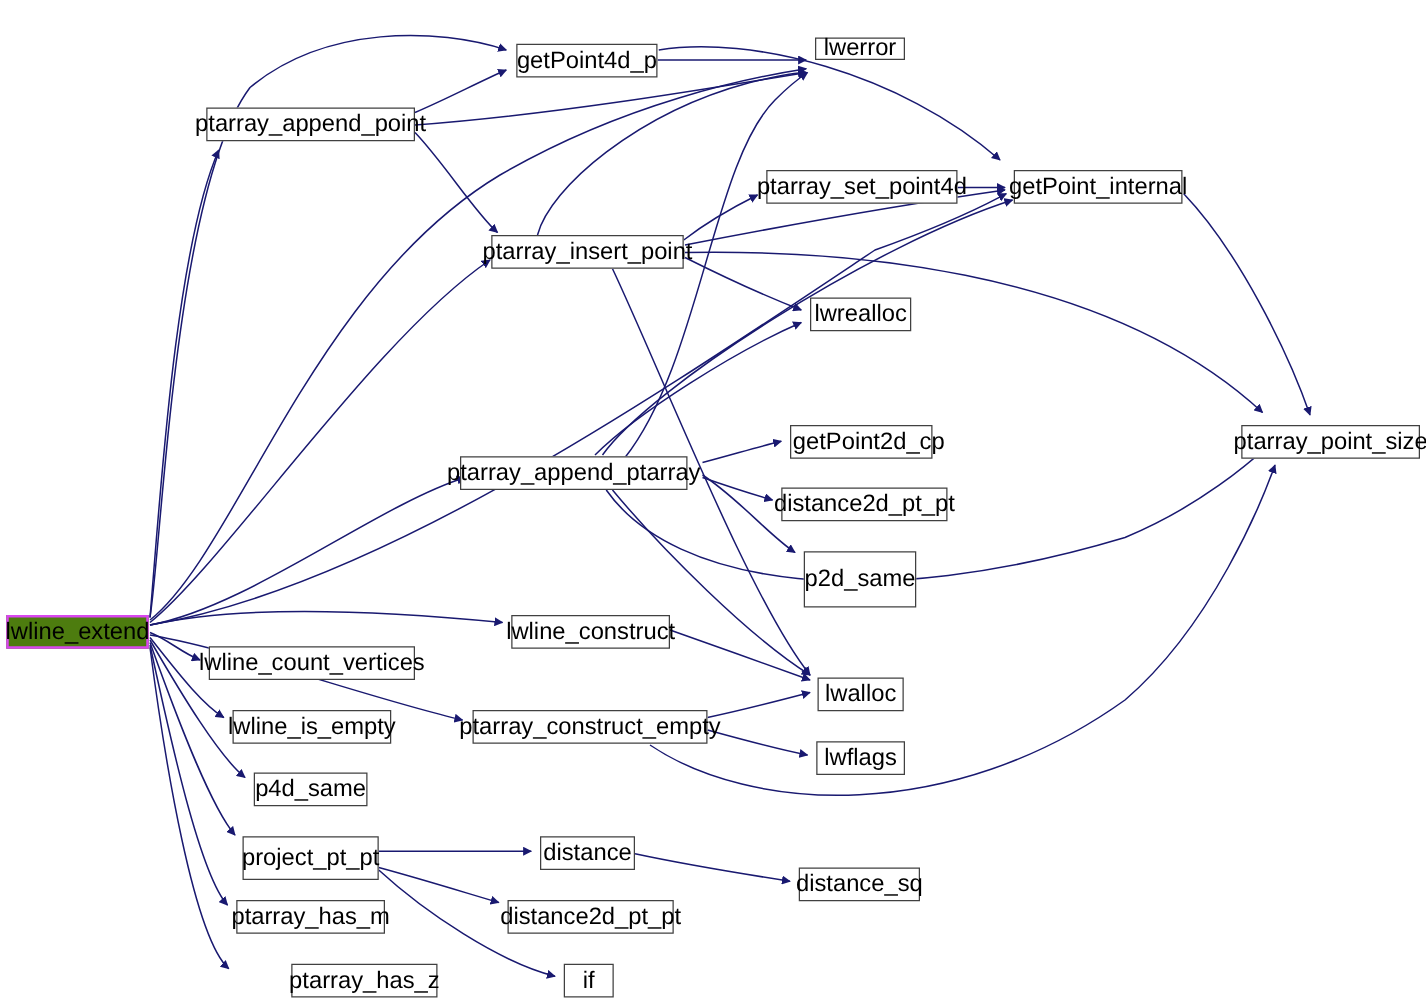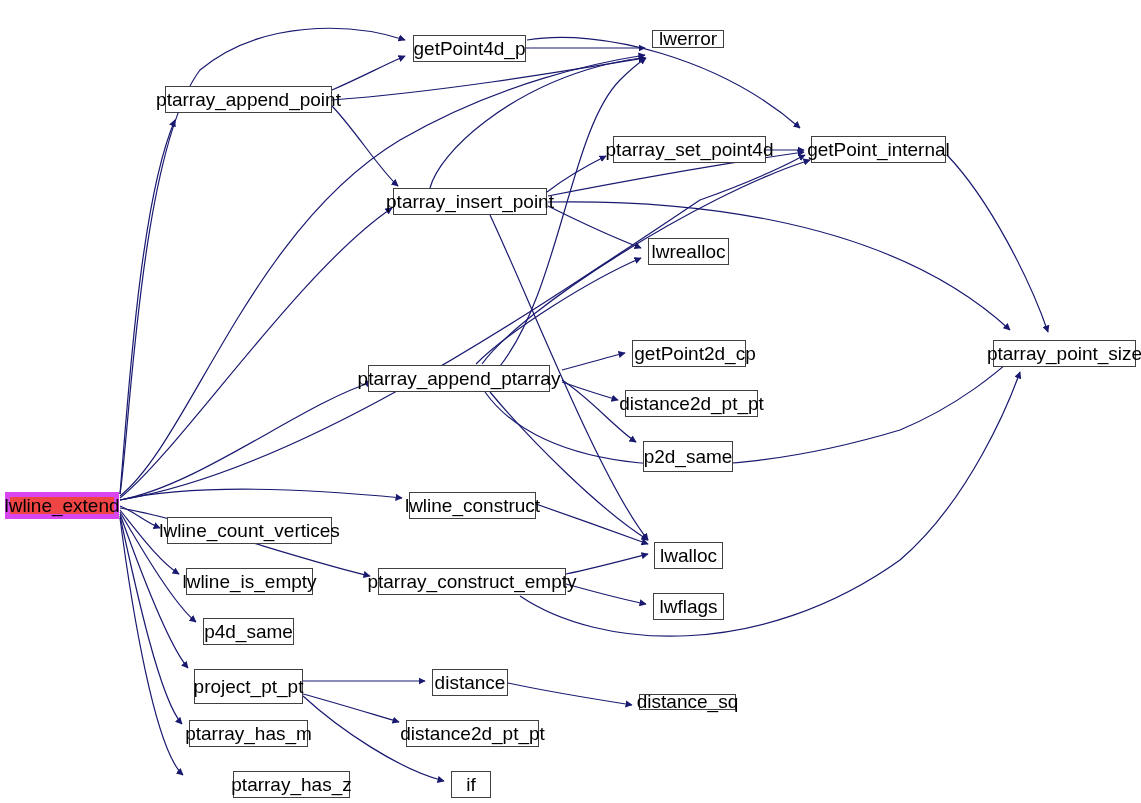--- a/index.html
+++ b/index.html
@@ -20,22 +20,22 @@
     display:flex;
     align-items:center;
     justify-content:center;
     font-size:19px;
     color:#000000;
     white-space:nowrap;
     letter-spacing:0px;
     z-index:5;
   }
   .node.highlight{
-    background:#ef4444;
-    border:5px solid #d946ef;
+    background:#4d7c0f;
+    border:2px solid #d946ef;
   }
 </style>
 </head>
 <body>
 
 <div id="canvas">
   <svg id="edges" viewBox="0 0 1141 803" xmlns="http://www.w3.org/2000/svg">
     <defs>
       <marker id="arrow" viewBox="0 0 10 10" refX="9" refY="5" markerWidth="6" markerHeight="6" orient="auto-start-reverse">
         <path d="M 0 0 L 10 5 L 0 10 z" fill="#191970"></path>
@@ -93,29 +93,29 @@
       <div class="node" style="left: 652px; top: 30px; width: 72px; height: 18px;">lwerror</div>
       <div class="node" style="left: 165px; top: 86px; width: 167px; height: 27px;">ptarray_append_point</div>
       <div class="node" style="left: 613px; top: 136px; width: 153px; height: 27px;">ptarray_set_point4d</div>
       <div class="node" style="left: 811px; top: 136px; width: 135px; height: 27px;">getPoint_internal</div>
       <div class="node" style="left: 393px; top: 188px; width: 154px; height: 27px;">ptarray_insert_point</div>
       <div class="node" style="left: 648px; top: 238px; width: 81px; height: 27px;">lwrealloc</div>
       <div class="node" style="left: 993px; top: 340px; width: 143px; height: 27px;">ptarray_point_size</div>
       <div class="node" style="left: 632px; top: 340px; width: 114px; height: 27px; padding-left: 12px;">getPoint2d_cp</div>
       <div class="node" style="left: 368px; top: 365px; width: 182px; height: 27px;">ptarray_append_ptarray</div>
       <div class="node" style="left: 625px; top: 390px; width: 133px; height: 27px;">distance2d_pt_pt</div>
-      <div class="node" style="left: 643px; top: 441px; width: 90px; height: 31px;">p2d_same</div>
+      <div class="node" style="left: 643px; top: 441px; width: 90px; height: 45px;">p2d_same</div>
       <div class="node" style="left: 409px; top: 492px; width: 127px; height: 27px;">lwline_construct</div>
       <div class="node" style="left: 167px; top: 517px; width: 165px; height: 27px;">lwline_count_vertices</div>
       <div class="node" style="left: 654px; top: 542px; width: 69px; height: 27px;">lwalloc</div>
       <div class="node" style="left: 186px; top: 568px; width: 127px; height: 27px;">lwline_is_empty</div>
       <div class="node" style="left: 378px; top: 568px; width: 188px; height: 27px;">ptarray_construct_empty</div>
       <div class="node" style="left: 653px; top: 593px; width: 71px; height: 27px;">lwflags</div>
       <div class="node" style="left: 203px; top: 618px; width: 91px; height: 27px;">p4d_same</div>
       <div class="node" style="left: 194px; top: 669px; width: 109px; height: 35px;">project_pt_pt</div>
       <div class="node" style="left: 432px; top: 669px; width: 76px; height: 27px;">distance</div>
-      <div class="node" style="left: 639px; top: 694px; width: 97px; height: 16px;">distance_sq</div>
+      <div class="node" style="left: 639px; top: 694px; width: 97px; height: 27px;">distance_sq</div>
       <div class="node" style="left: 189px; top: 720px; width: 119px; height: 27px;">ptarray_has_m</div>
       <div class="node" style="left: 406px; top: 720px; width: 133px; height: 27px;">distance2d_pt_pt</div>
       <div class="node" style="left: 190px; top: 771px; width: 117px; height: 27px; margin-left: 43px;">ptarray_has_z</div>
       <div class="node" style="left: 451px; top: 771px; width: 40px; height: 27px;">if</div>
     </div>
 </div>
 
 </body></html>

